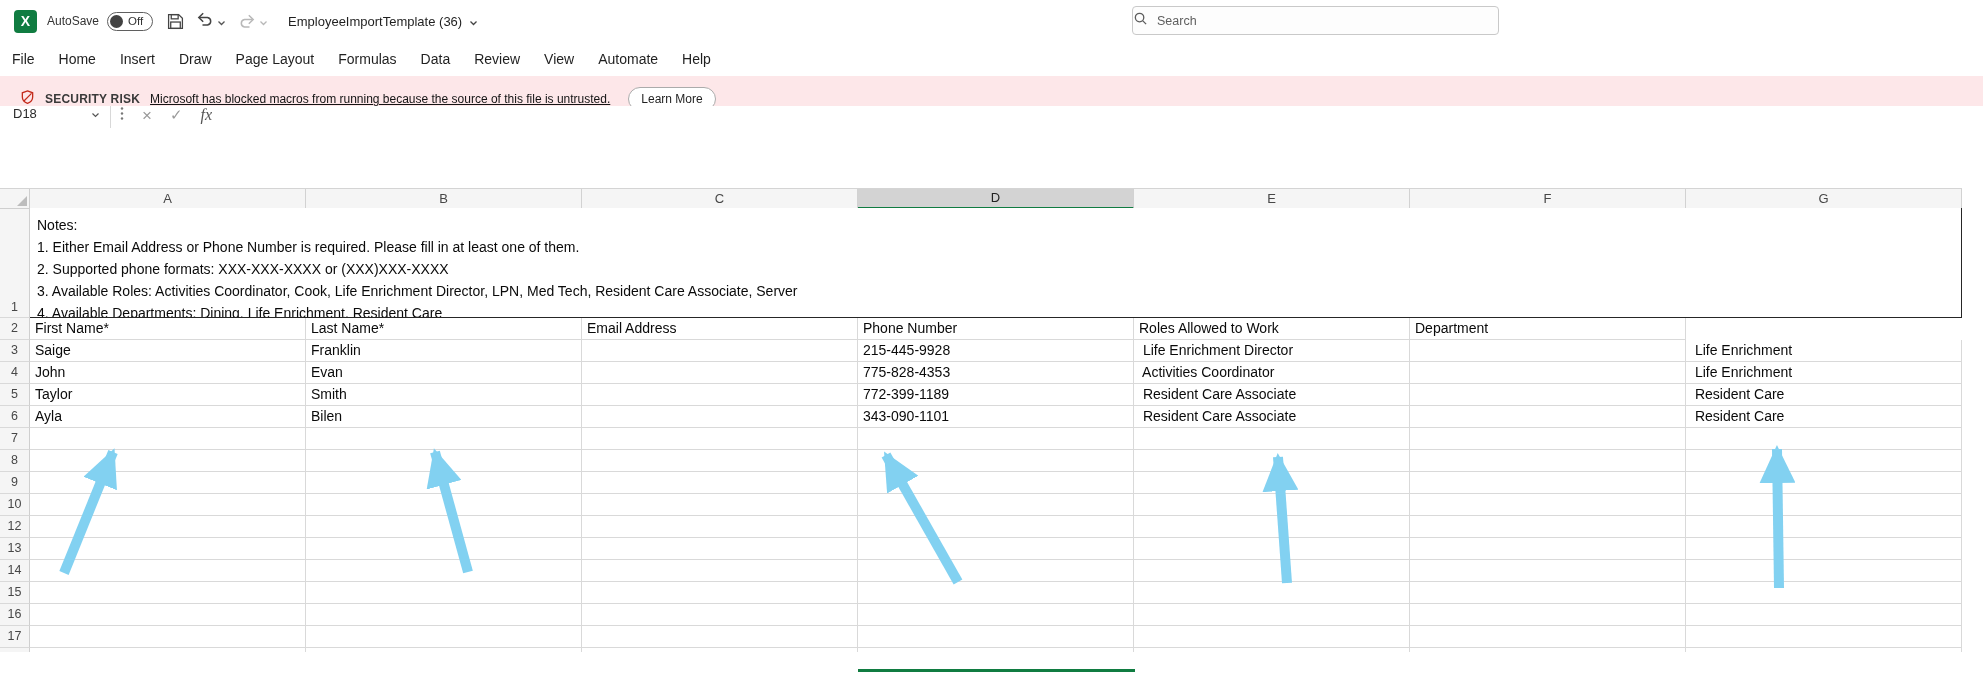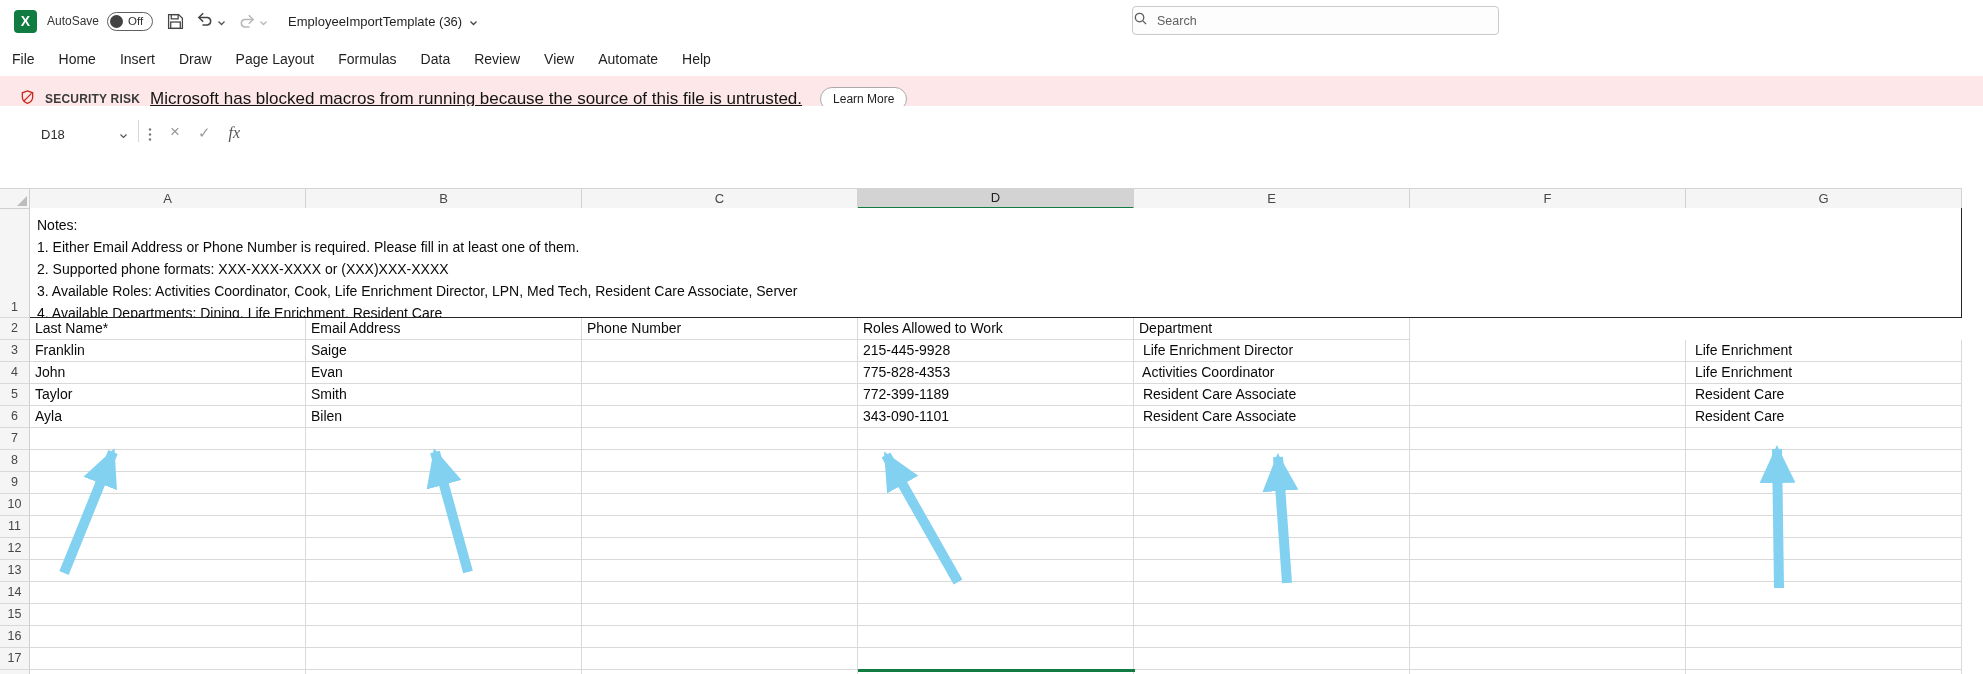--- a/index.html
+++ b/index.html
@@ -33,27 +33,27 @@
   
   #menubar { position:absolute; left:0; top:42px; width:1983px; height:34px; background:#fff;
              display:flex; align-items:center; }
   .mtab { padding:0 12px; font-size:14px; color:#1f1f1f; line-height:34px; }
 
   
   #banner { position:absolute; left:0; top:76px; width:1983px; height:46px;
             background:var(--pink,#FDE7E9); display:flex; align-items:center;
             padding-left:20px; gap:10px; }
   .risk { font-weight:bold; font-size:12px; color:#3a3a3a; letter-spacing:.2px; }
-  .bmsg { color:#141414; text-decoration:underline; font-size:17px; cursor:pointer; }
+  .bmsg { color:#141414; text-decoration:underline; font-size:12px; cursor:pointer; }
   .lm { margin-left:8px; background:#fff; border:1px solid #ababab; border-radius:12px;
         font:12px "Liberation Sans",sans-serif; padding:4px 12px; color:#1f1f1f; }
 
   
   #fbar { position:absolute; left:0; top:106px; width:1983px; height:36px; background:#fff;
-          display:flex; align-items:flex-end;padding-left:28px; }
+          display:flex; align-items:flex-start; }
   .namebox { width:110px; padding:0 10px 0 13px; display:flex; align-items:center;
              justify-content:space-between; font-size:13px; color:#2b2b2b; }
   .vsep { width:1px; height:22px; background:#d8d8d8; }
   .fxbtn { margin:0 9px; display:inline-flex; align-items:center; }
   .fxcancel { color:#9a9a9a; font-size:17px; }
   .fxok { color:#9a9a9a; font-size:15px; }
   .fx { font-family:"Liberation Serif",serif; font-style:italic; font-size:16px; color:#555; }
   .finput { flex:1; margin:0 20px 0 14px; border:none; outline:none;
             font:14px "Liberation Sans",sans-serif; }
   #fgap { position:absolute; left:0; top:142px; width:1983px; height:46px; background:#fff; }
@@ -206,30 +206,31 @@
         <div class="notescell">
           <div class="nline">Notes:</div>
           <div class="nline">1. Either Email Address or Phone Number is required. Please fill in at least one of them.</div>
           <div class="nline">2. Supported phone formats: XXX-XXX-XXXX or (XXX)XXX-XXXX</div>
           <div class="nline">3. Available Roles: Activities Coordinator, Cook, Life Enrichment Director, LPN, Med Tech, Resident Care Associate, Server</div>
           <div class="nline">4. Available Departments: Dining, Life Enrichment, Resident Care</div>
         </div>
       </div>
       <div class="grow">
         <div class="rhdr">2</div>
+        <div class="cell">First Name*</div>
         <div class="cell">Last Name*</div>
         <div class="cell">Email Address</div>
         <div class="cell">Phone Number</div>
         <div class="cell">Roles Allowed to Work</div>
         <div class="cell">Department</div>
       </div>
       <div class="grow">
         <div class="rhdr">3</div>
+        <div class="cell">Saige</div>
         <div class="cell">Franklin</div>
-        <div class="cell">Saige</div>
         <div class="cell"></div>
         <div class="cell">215-445-9928</div>
         <div class="cell"> Life Enrichment Director</div>
         <div class="cell"></div>
         <div class="cell"> Life Enrichment</div>
       </div>
       <div class="grow">
         <div class="rhdr">4</div>
         <div class="cell">John</div>
         <div class="cell">Evan</div>
@@ -284,30 +285,20 @@
         <div class="cell"></div>
         <div class="cell"></div>
         <div class="cell"></div>
         <div class="cell"></div>
         <div class="cell"></div>
         <div class="cell"></div>
         <div class="cell"></div>
       </div>
       <div class="grow">
         <div class="rhdr">10</div>
-        <div class="cell"></div>
-        <div class="cell"></div>
-        <div class="cell"></div>
-        <div class="cell"></div>
-        <div class="cell"></div>
-        <div class="cell"></div>
-        <div class="cell"></div>
-      </div>
-      <div class="grow">
-        <div class="rhdr">11</div>
         <div class="cell"></div>
         <div class="cell"></div>
         <div class="cell"></div>
         <div class="cell"></div>
         <div class="cell"></div>
         <div class="cell"></div>
         <div class="cell"></div>
       </div>
       <div class="grow">
         <div class="rhdr">12</div>

